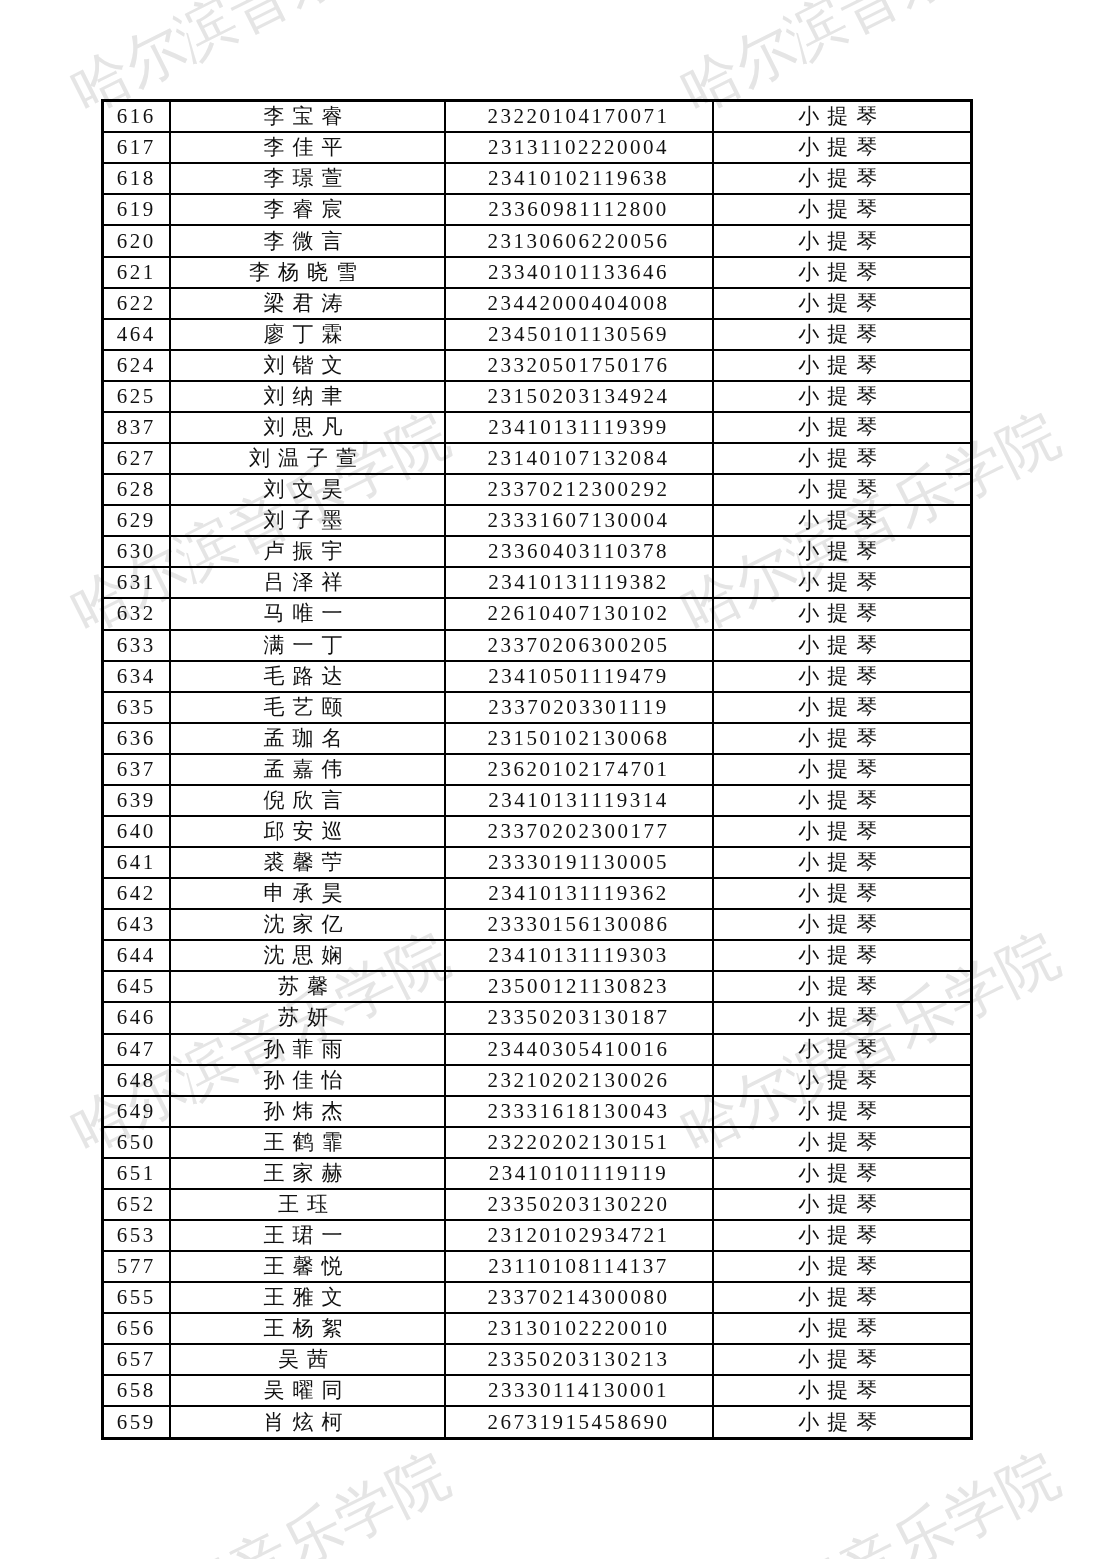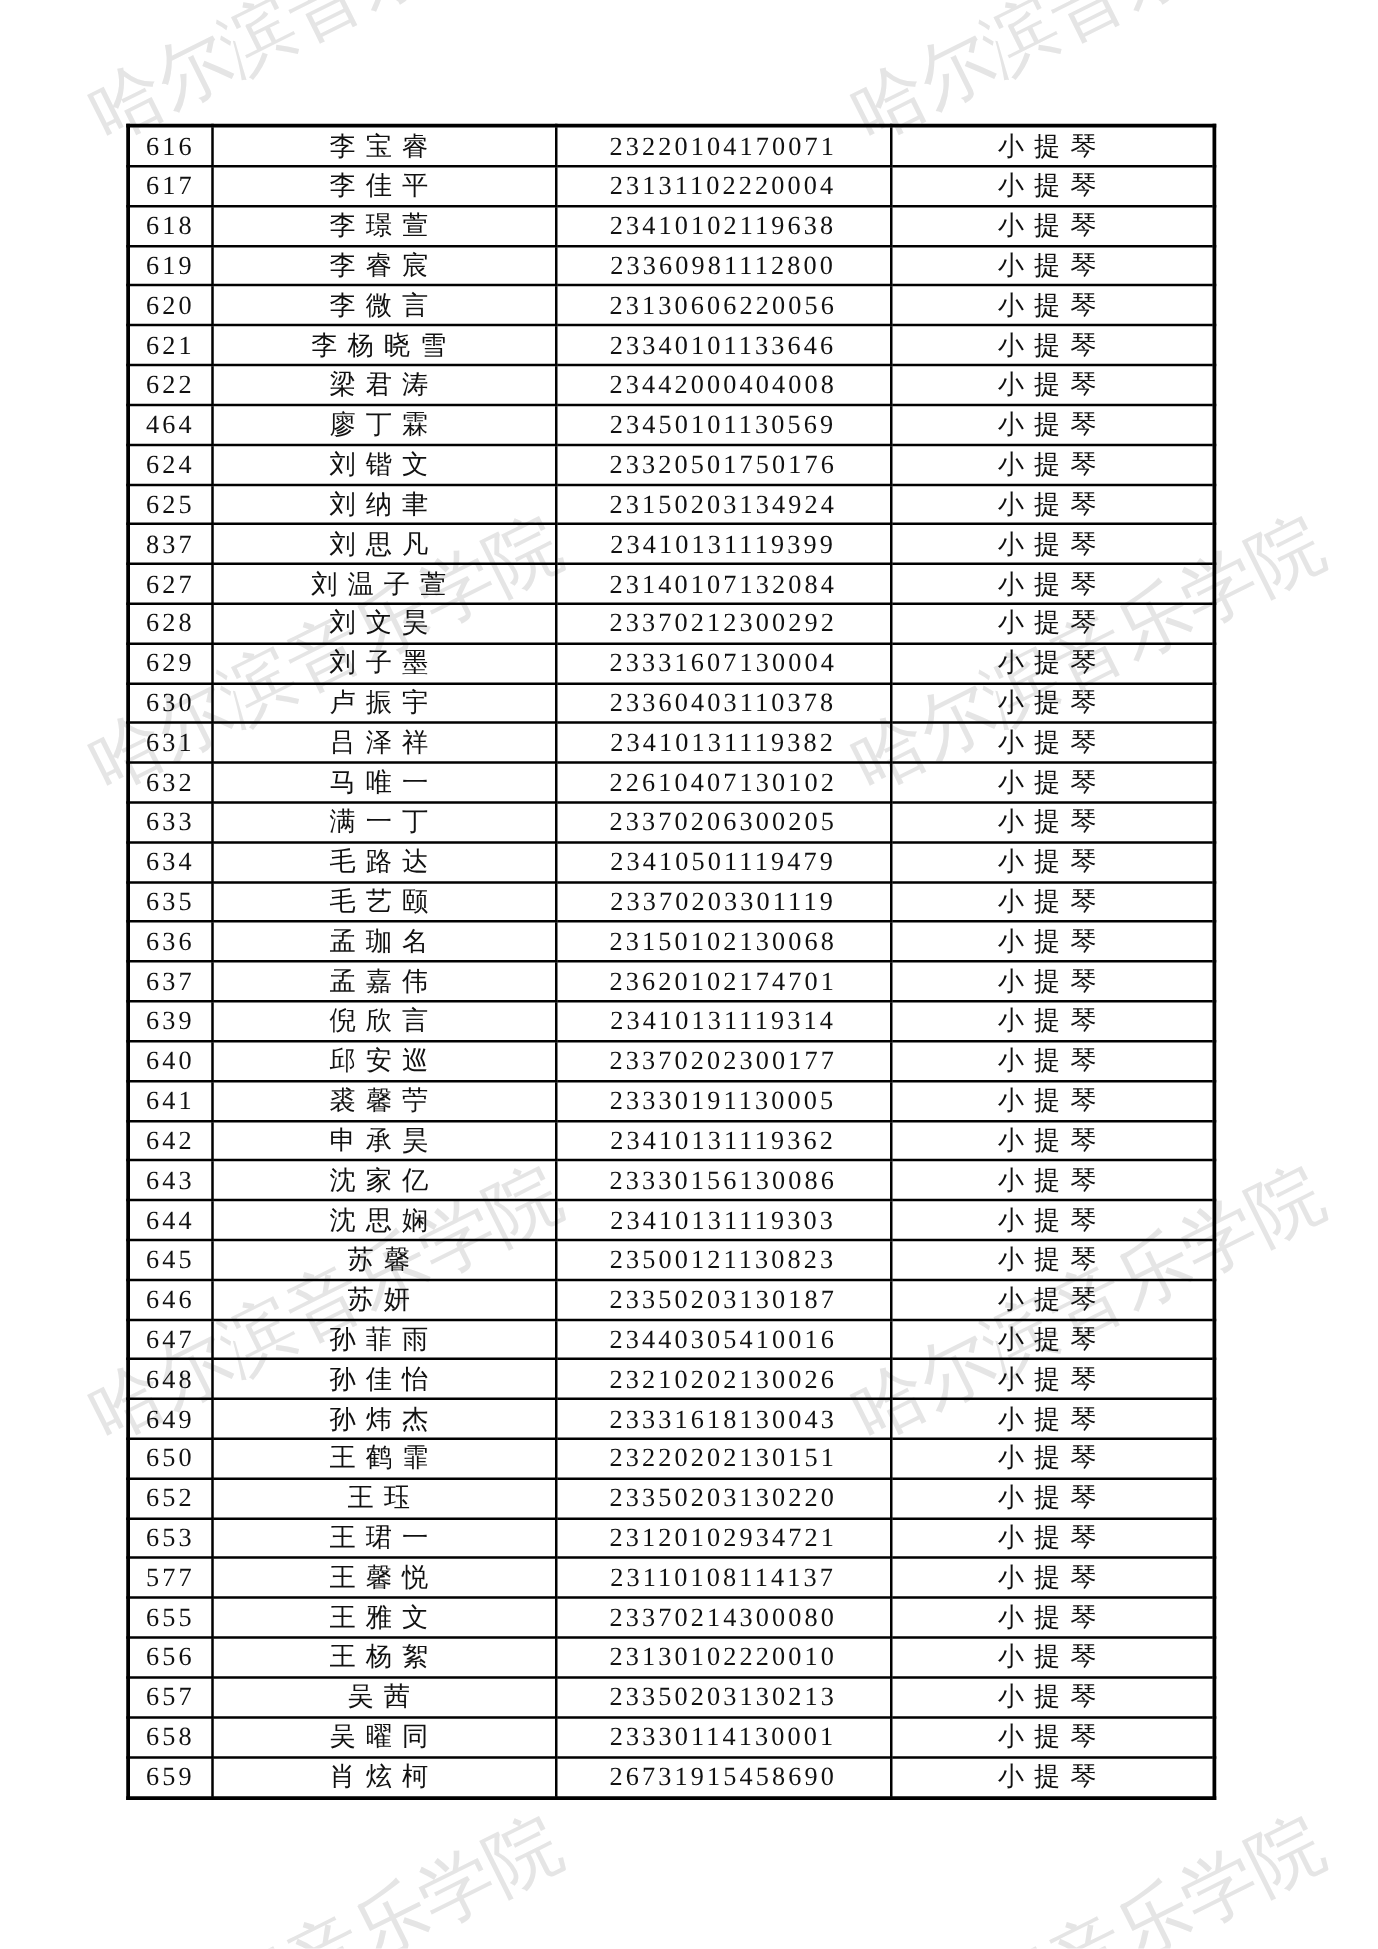--- a/index.html
+++ b/index.html
@@ -292,20 +292,26 @@
           <td class="cell-exam-number">23331618130043</td>
           <td class="cell-instrument">小提琴</td>
         </tr>
         <tr>
           <td class="cell-row-number">650</td>
           <td class="cell-name">王鹤霏</td>
           <td class="cell-exam-number">23220202130151</td>
           <td class="cell-instrument">小提琴</td>
         </tr>
         <tr>
+          <td class="cell-row-number">651</td>
+          <td class="cell-name">王家赫</td>
+          <td class="cell-exam-number">23410101119119</td>
+          <td class="cell-instrument">小提琴</td>
+        </tr>
+        <tr>
           <td class="cell-row-number">652</td>
           <td class="cell-name">王珏</td>
           <td class="cell-exam-number">23350203130220</td>
           <td class="cell-instrument">小提琴</td>
         </tr>
         <tr>
           <td class="cell-row-number">653</td>
           <td class="cell-name">王珺一</td>
           <td class="cell-exam-number">23120102934721</td>
           <td class="cell-instrument">小提琴</td>

